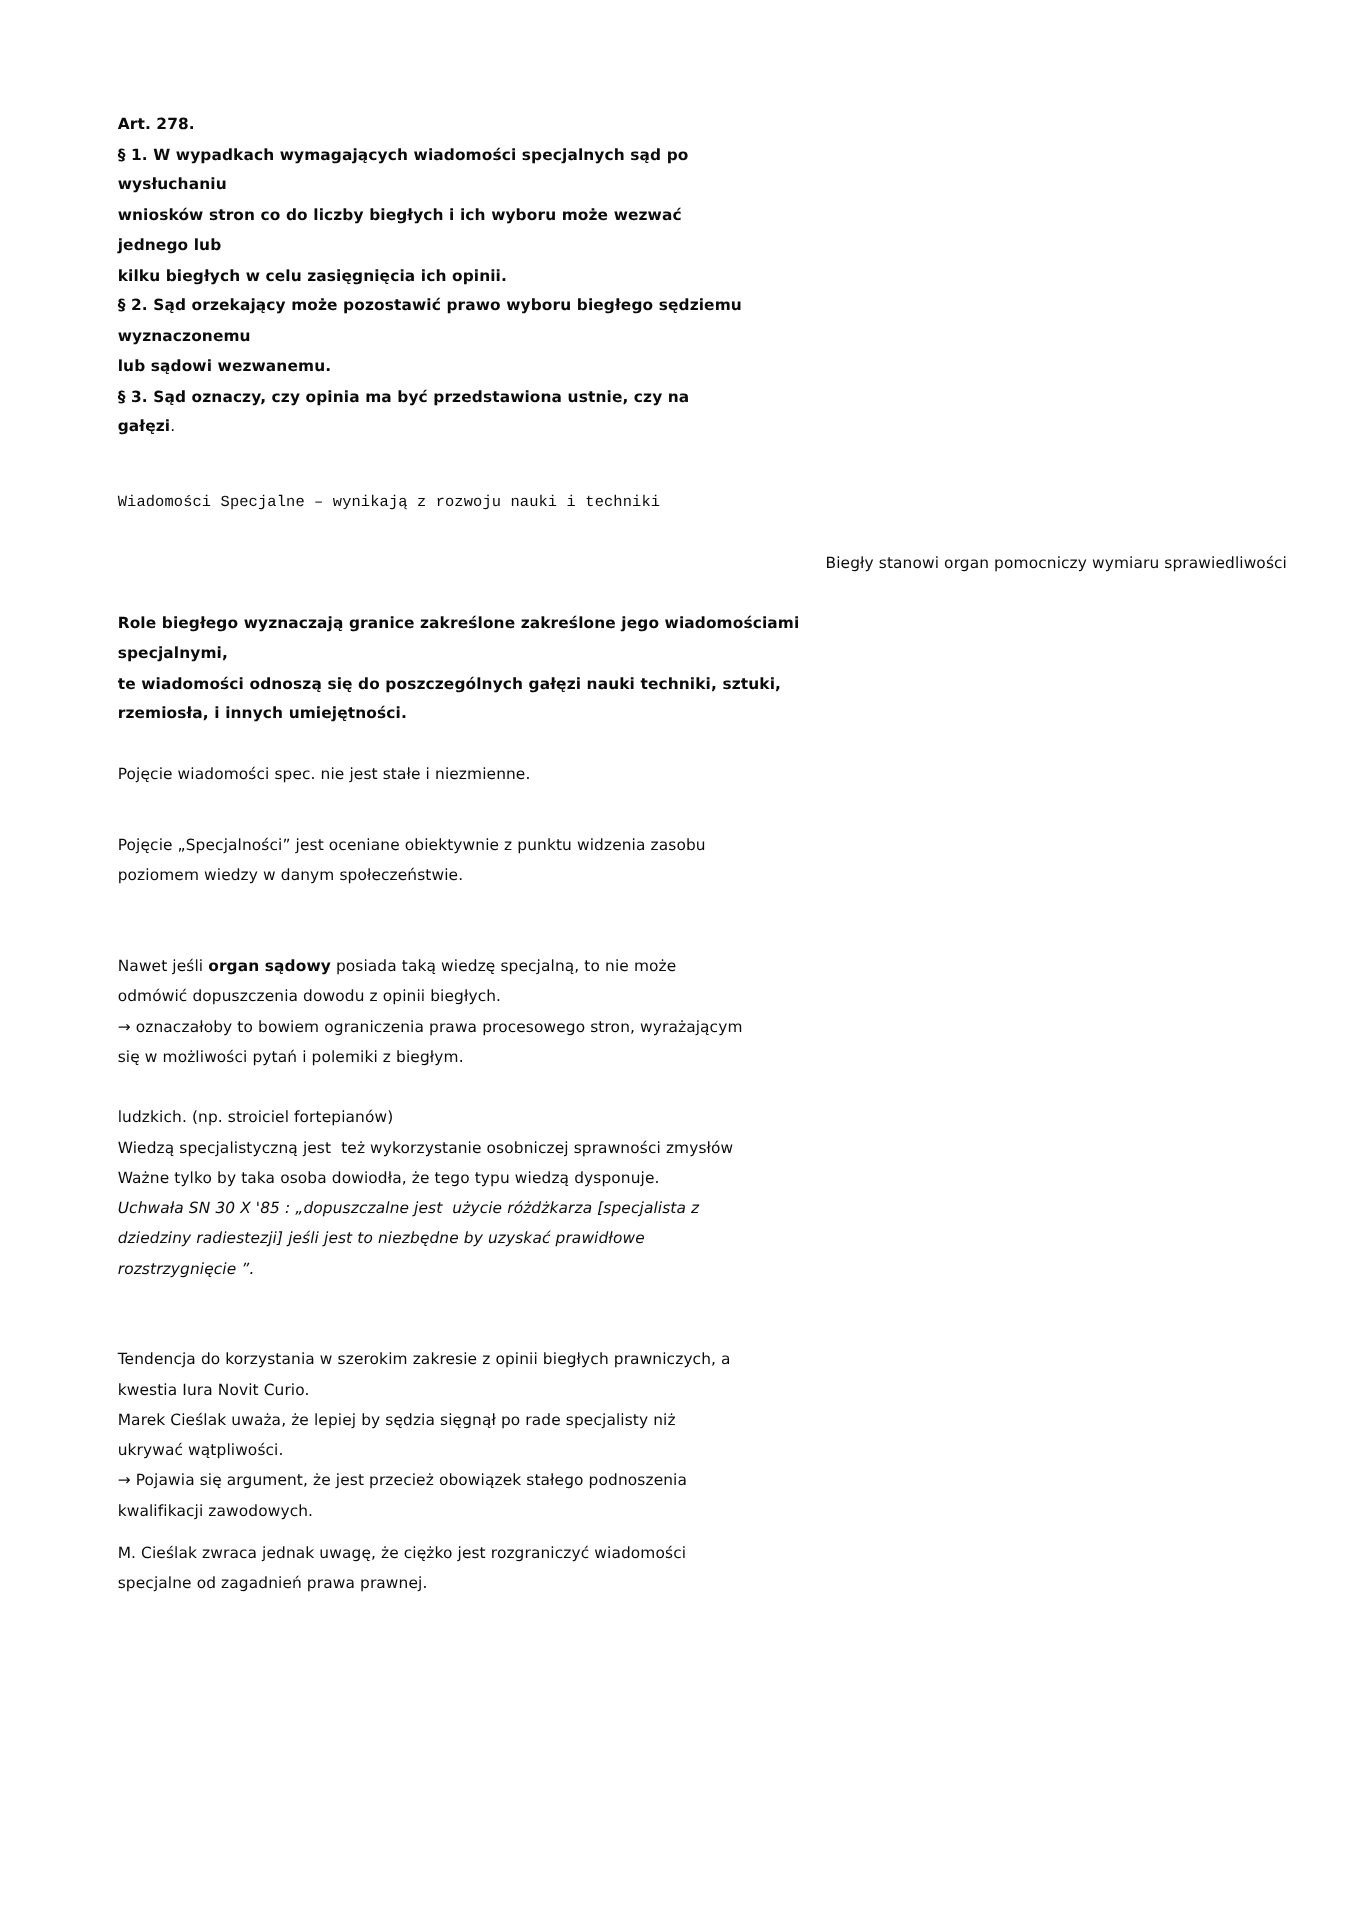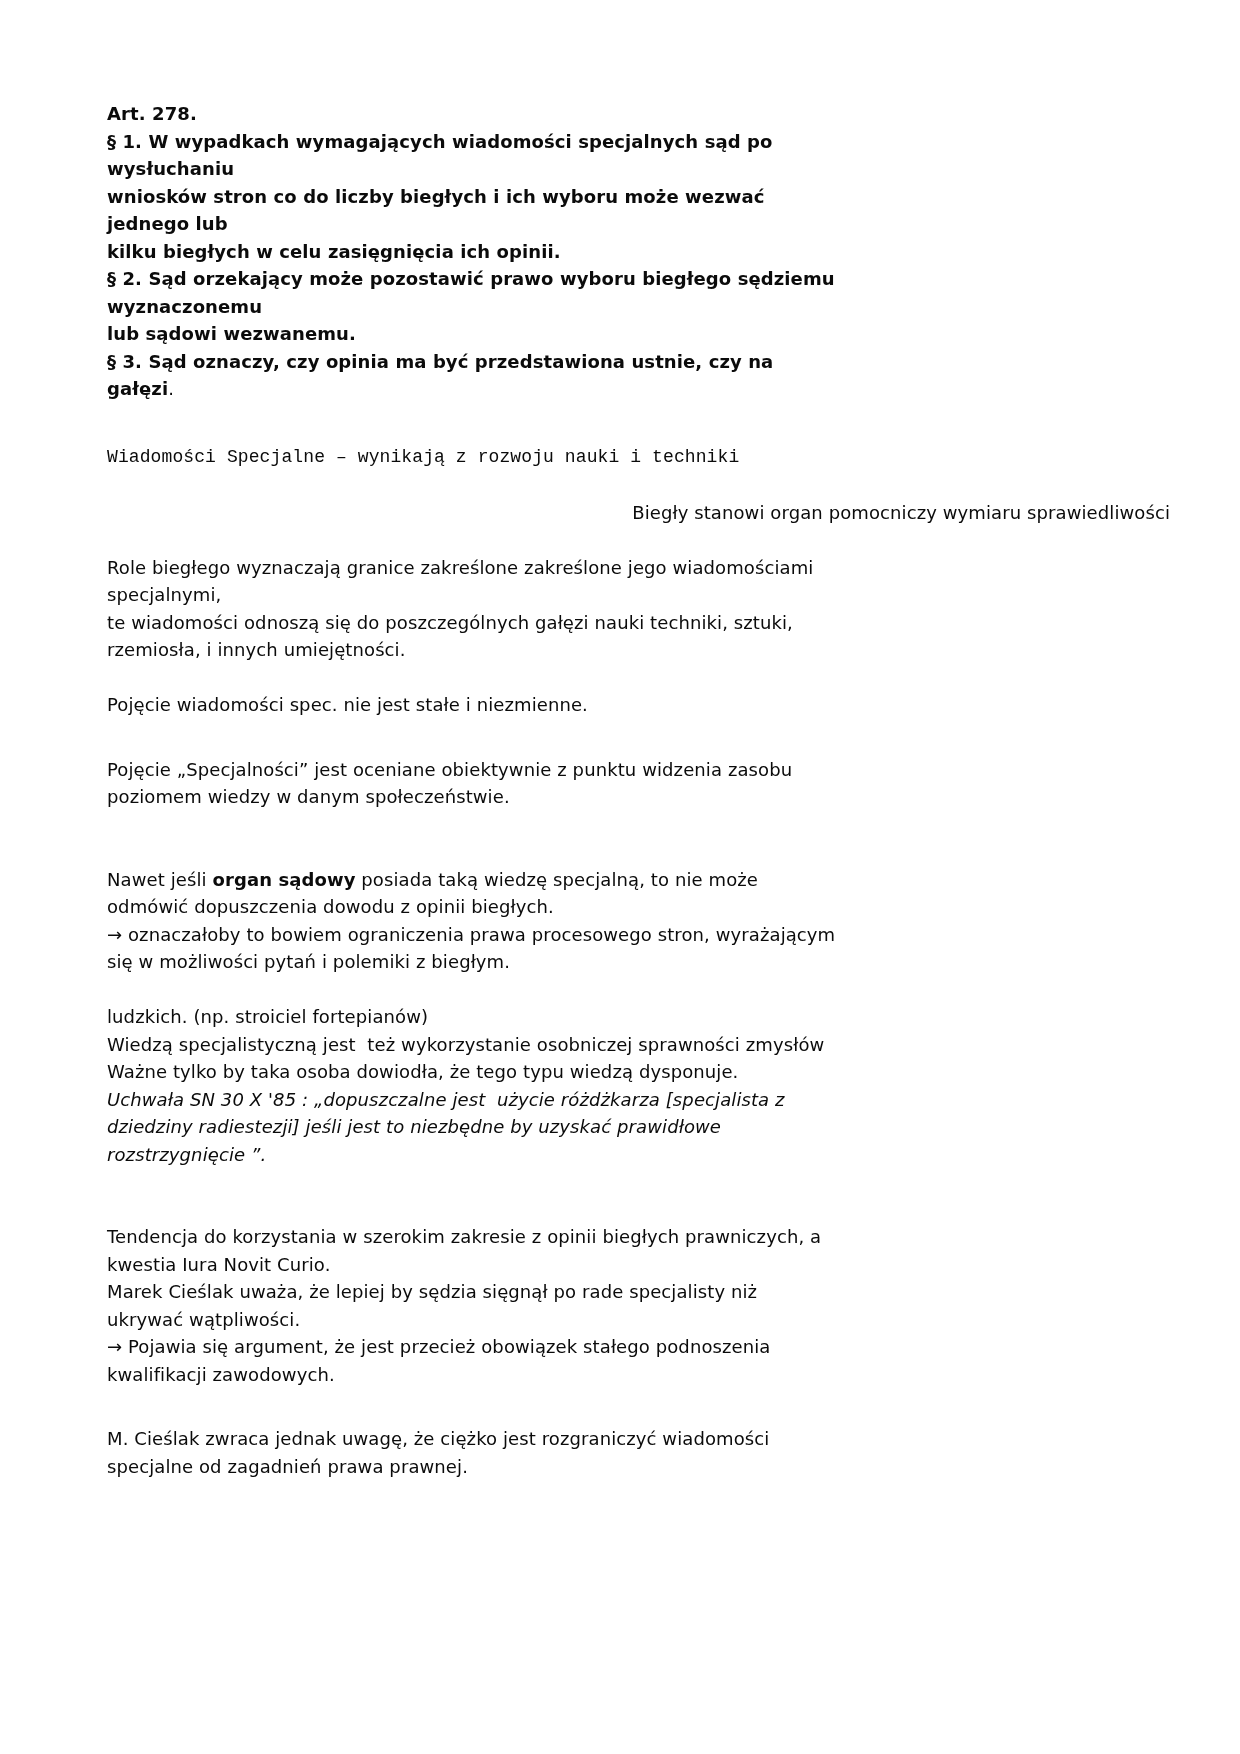--- a/index.html
+++ b/index.html
@@ -18,21 +18,21 @@
     box-sizing: border-box;
     width: 1240px;
     height: 1754px;
     padding: 100px 70px 0 107px;
     background: #ffffff;
   }
   .block {
     margin: 0;
   }
   .line {
-    font-size: 18px;
+    font-size: 14px;
     line-height: 27.5px;
     white-space: pre-wrap;
     letter-spacing: 0.1px;
   }
   .bold   { font-weight: bold; }
   .italic { font-style: italic; }
 </style>
 </head>
 <body>
 
@@ -50,21 +50,21 @@
         <div class="line"><span class="bold">lub sądowi wezwanemu.</span></div>
         <div class="line"><span class="bold">§ 3. Sąd oznaczy, czy opinia ma być przedstawiona ustnie, czy na</span></div>
         <div class="line"><span class="bold">gałęzi</span><span class="">.</span></div>
       </div>
       <div class="block" style="margin-top: 41.25px; font-family: Liberation Mono, monospace;">
         <div class="line"><span class="">Wiadomości Specjalne – wynikają z rozwoju nauki i techniki</span></div>
       </div>
       <div class="block" style="margin-top: 27.5px; text-align: right;">
         <div class="line"><span class="">Biegły stanowi organ pomocniczy wymiaru sprawiedliwości</span></div>
       </div>
-      <div class="block" style="margin-top: 27.5px;">
+      <div class="block" style="margin-top: 27.5px; font-weight: bold;">
         <div class="line"><span class="">Role biegłego wyznaczają granice zakreślone zakreślone jego wiadomościami</span></div>
         <div class="line"><span class="">specjalnymi,</span></div>
         <div class="line"><span class="">te wiadomości odnoszą się do poszczególnych gałęzi nauki techniki, sztuki,</span></div>
         <div class="line"><span class="">rzemiosła, i innych umiejętności.</span></div>
       </div>
       <div class="block" style="margin-top: 27.5px;">
         <div class="line"><span class="">Pojęcie wiadomości spec. nie jest stałe i niezmienne.</span></div>
       </div>
       <div class="block" style="margin-top: 37px;">
         <div class="line"><span class="">Pojęcie „Specjalności” jest oceniane obiektywnie z punktu widzenia zasobu</span></div>
@@ -85,18 +85,18 @@
         <div class="line"><span class="italic">rozstrzygnięcie ”.</span></div>
       </div>
       <div class="block" style="margin-top: 55px;">
         <div class="line"><span class="">Tendencja do korzystania w szerokim zakresie z opinii biegłych prawniczych, a</span></div>
         <div class="line"><span class="">kwestia Iura Novit Curio.</span></div>
         <div class="line"><span class="">Marek Cieślak uważa, że lepiej by sędzia sięgnął po rade specjalisty niż</span></div>
         <div class="line"><span class="">ukrywać wątpliwości.</span></div>
         <div class="line"><span class="">→ Pojawia się argument, że jest przecież obowiązek stałego podnoszenia</span></div>
         <div class="line"><span class="">kwalifikacji zawodowych.</span></div>
       </div>
-      <div class="block" style="margin-top: 37px;">
+      <div class="block" style="margin-top: 11px;">
         <div class="line"><span class="">M. Cieślak zwraca jednak uwagę, że ciężko jest rozgraniczyć wiadomości</span></div>
         <div class="line"><span class="">specjalne od zagadnień prawa prawnej.</span></div>
       </div>
     </div>
 </div>
 
 </body></html>

